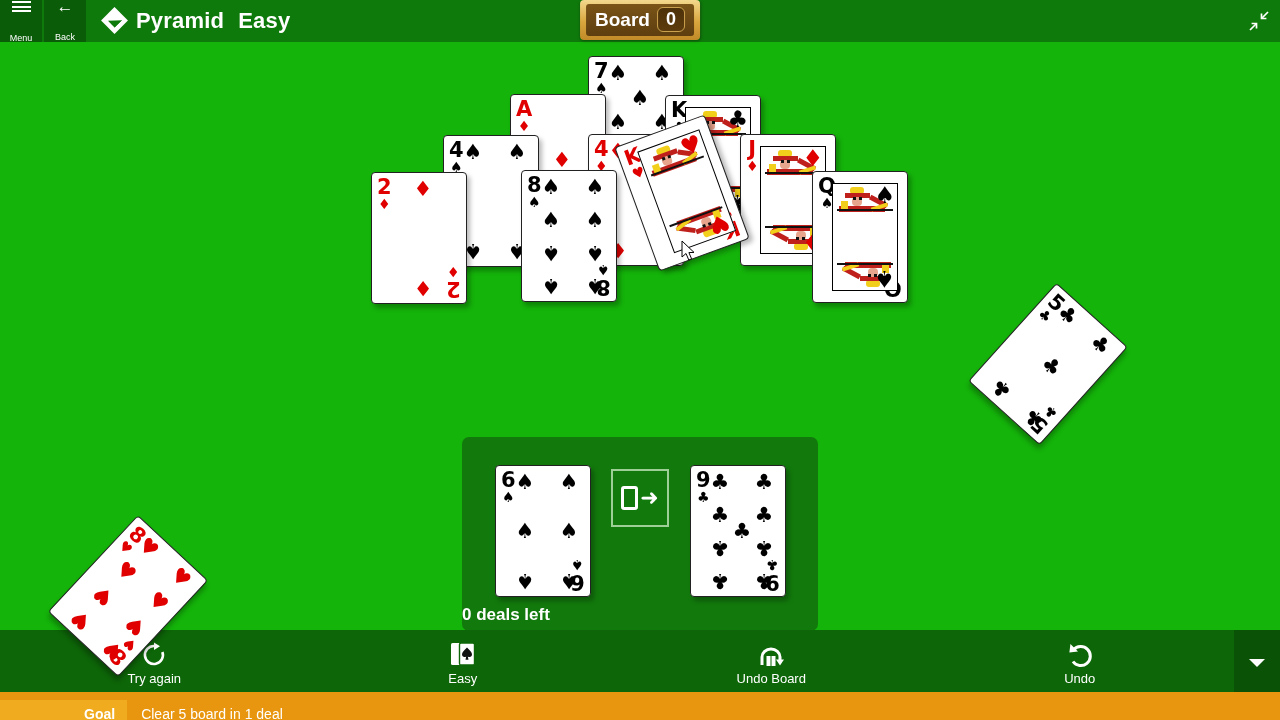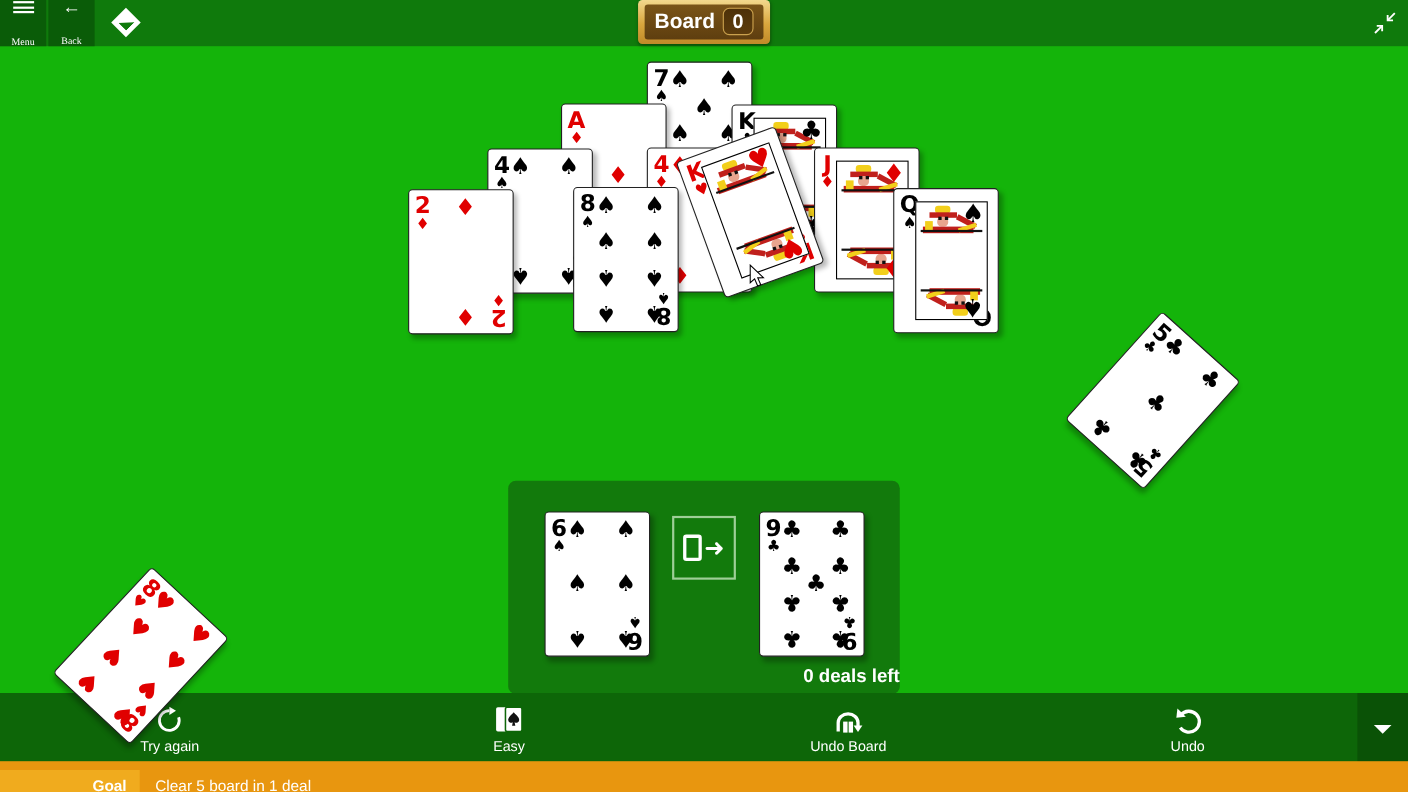--- a/index.html
+++ b/index.html
@@ -16,21 +16,21 @@
     position:absolute; left:0; top:0; width:1280px; height:42px;
     background:#0f7a0c;
     display:flex; align-items:center;
   }
   .tb-btn{
     width:42px; height:42px; background:#0a5c08;
     display:flex; flex-direction:column; align-items:center; justify-content:center;
     color:#fff; cursor:pointer; margin-right:2px;
   }
   .tb-btn .glyph{ font-size:17px; line-height:14px; }
-  .tb-btn .cap{ font-size:9px; line-height:11px; margin-top:18px;font-family:Liberation Serif, serif; }
+  .tb-btn .cap{ font-size:9px; line-height:11px; margin-top:18px; }
   .hamb{ display:block; width:19px; }
   .hamb i{ display:block; height:2px; background:#fff; margin:2.5px 0; }
   #gameicon{
     width:26px; height:26px; margin:0 8px 0 14px;
     position:relative;
   }
   #gameicon .dia{
     position:absolute; left:3px; top:3px; width:19px; height:19px;
     background:#fff; transform:rotate(45deg);
   }
@@ -110,21 +110,21 @@
   .face .bigsuit.b{ right:2px; bottom:0; top:auto; transform:rotate(180deg); }
   .fa{ position:absolute; }
   .y{ background:#f2cf1b; } .rd{ background:#c0201c; }
   .k{ background:#111; } .pk{ background:#e8a58e; }
 
   #deal-tray{
     position:absolute; left:462px; top:437px; width:356px; height:194px;
     background:#127a0c; border-radius:7px;
   }
   #deals-left{
-    position:absolute; left:0; right:0; bottom:6px; text-align:right;
+    position:absolute; left:0; right:0; bottom:6px; text-align:left;
     color:#fff; font-size:17px; font-weight:600;
   }
   #deal-arrow-btn{
     position:absolute; left:611px; top:469px; width:58px; height:58px;
     border:2px solid #9ecf97; display:flex; align-items:center; justify-content:center; cursor:pointer;
   }
   #deal-arrow-btn .mini{
     width:17px; height:24px; border:3px solid #fff; border-radius:3px;
   }
   #deal-arrow-btn .arw{ color:#fff; font-size:22px; margin-left:2px; line-height:1; }
@@ -174,20 +174,23 @@
   <div class="tb-btn">
     <span class="glyph">←</span>
     <span class="cap">Back</span>
   </div>
 
   <div id="gameicon">
     <div class="dia"></div>
       <div class="inner"></div>
   </div>
 
+  <div id="title">
+    <span>Pyramid</span><span class="diff">Easy</span>
+  </div>
 
   <div id="boards-badge">
     <div id="boards-inner">
       <span id="boards-label">Board</span>
       <span id="boards-count">0</span>
     </div>
   </div>
 
   <div id="restore-btn">
     <svg width="22" height="22" viewBox="0 0 22 22">

